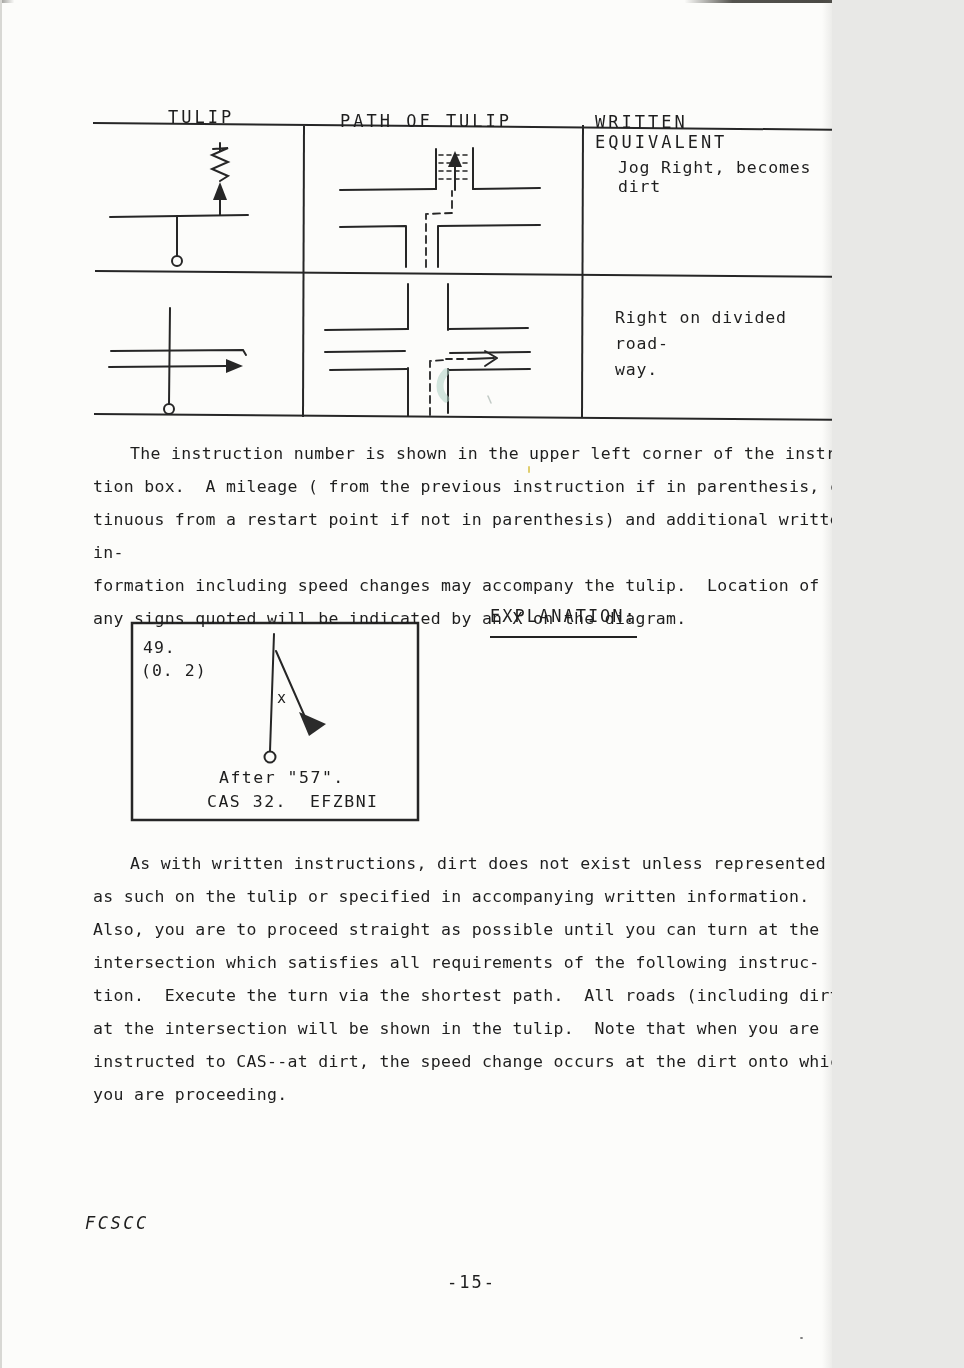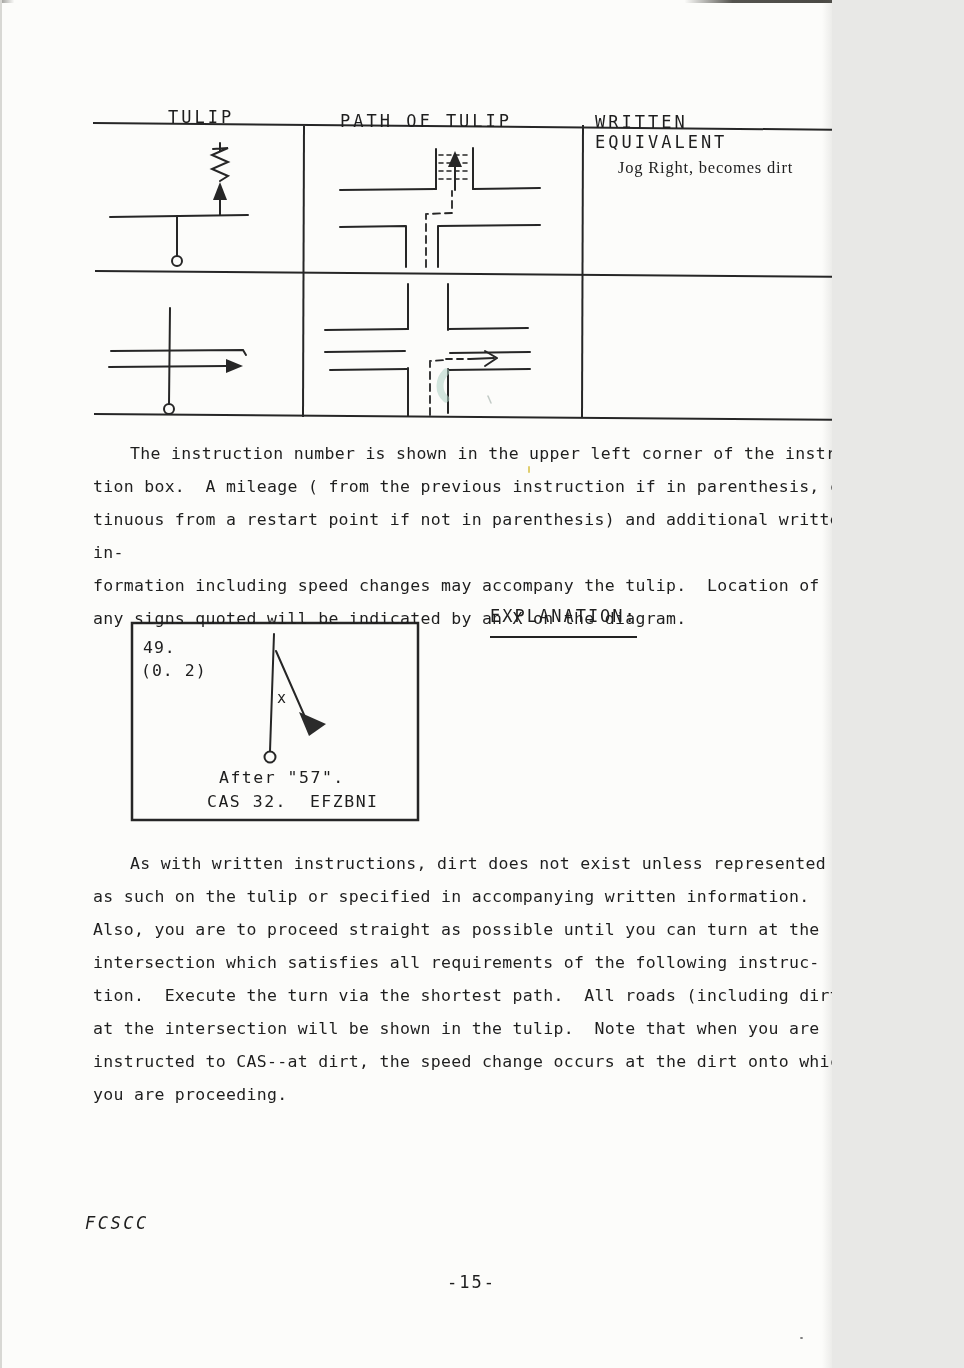--- a/index.html
+++ b/index.html
@@ -104,21 +104,23 @@
       <circle cx="270" cy="757" r="5.5"></circle>
       <path d="M276 651 L305 717"></path>
       <polygon points="326,724 299,712 309,736" fill="#2b2b2b" stroke="none"></polygon>
     </g>
   </svg>
 
   <div class="t hdr" style="left:168px;top:107px;">TULIP</div>
   <div class="t hdr" style="left:340px;top:111px;">PATH OF TULIP</div>
   <div class="t hdr" style="left:595px;top:112px;">WRITTEN EQUIVALENT</div>
 
-  <div class="t cell-text" style="left:618px;top:158px;font-family:Liberation Serif, serif;">Jog Right, becomes dirt</div>
+  <div class="t cell-text" style="left:618px;top:158px;">Jog Right, becomes dirt</div>
+  <div class="t cell-text row2-text" style="left:615px;top:305px;">Right on divided road-
+way.</div>
 
   <div class="t body-text indent" style="left:93px;top:437px;width:790px;">The instruction number is shown in the upper left corner of the instruc-
 tion box.  A mileage ( from the previous instruction if in parenthesis, con-
 tinuous from a restart point if not in parenthesis) and additional written in-
 formation including speed changes may accompany the tulip.  Location of
 any signs quoted will be indicated by an X on the diagram.</div>
 
   <div class="t box-num" style="left:143px;top:636px;">49.</div>
   <div class="t box-num" style="left:141px;top:659px;">(0. 2)</div>
   <div class="t x-marker" style="left:277px;top:689px;">x</div>

